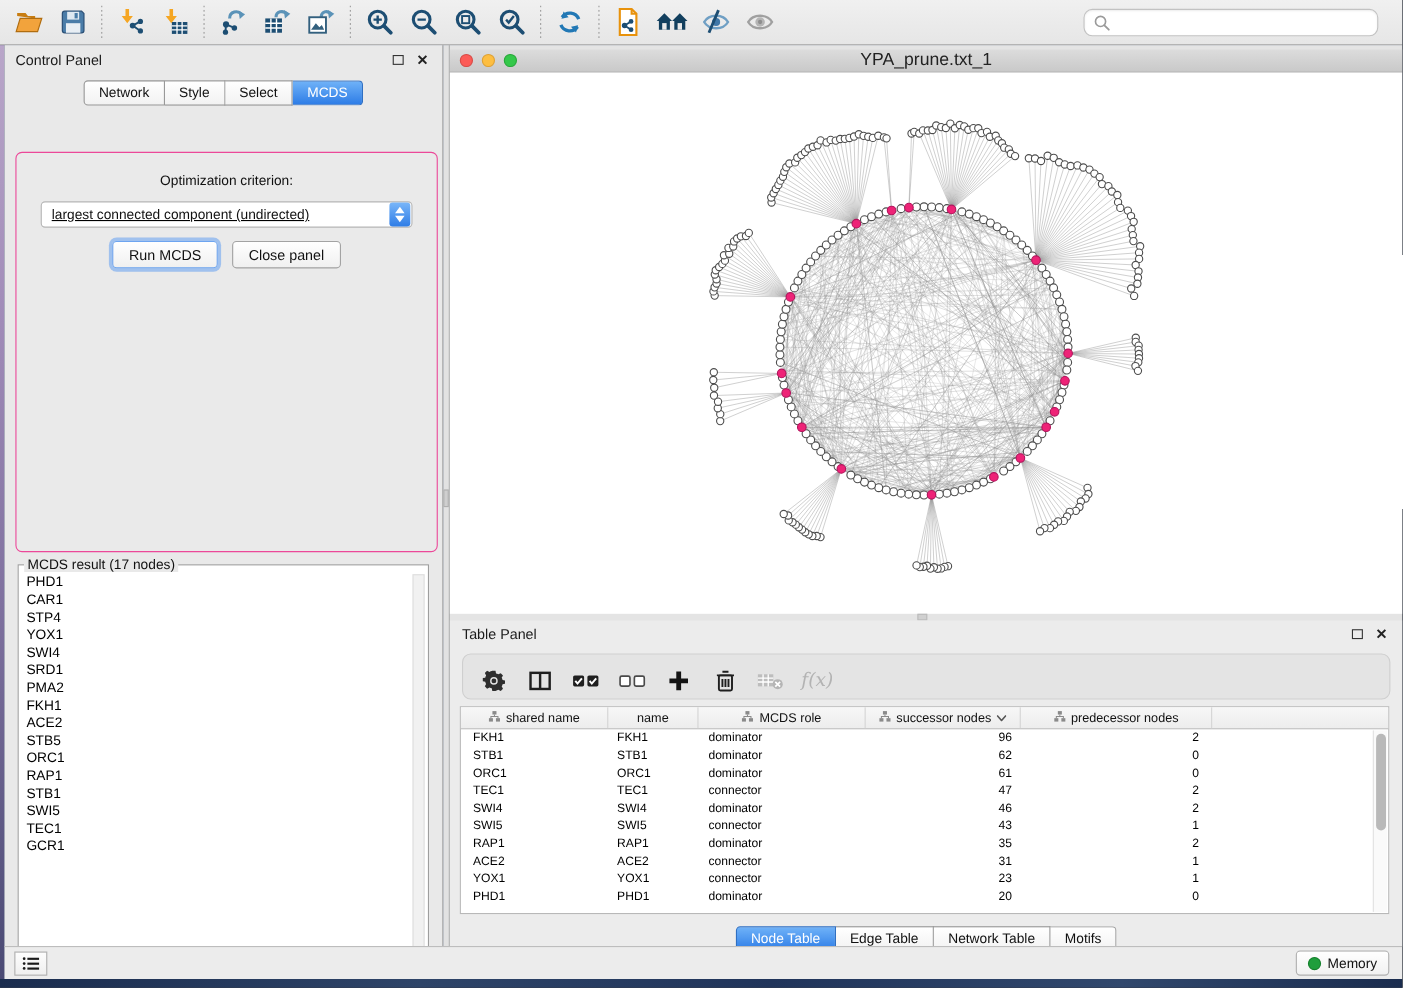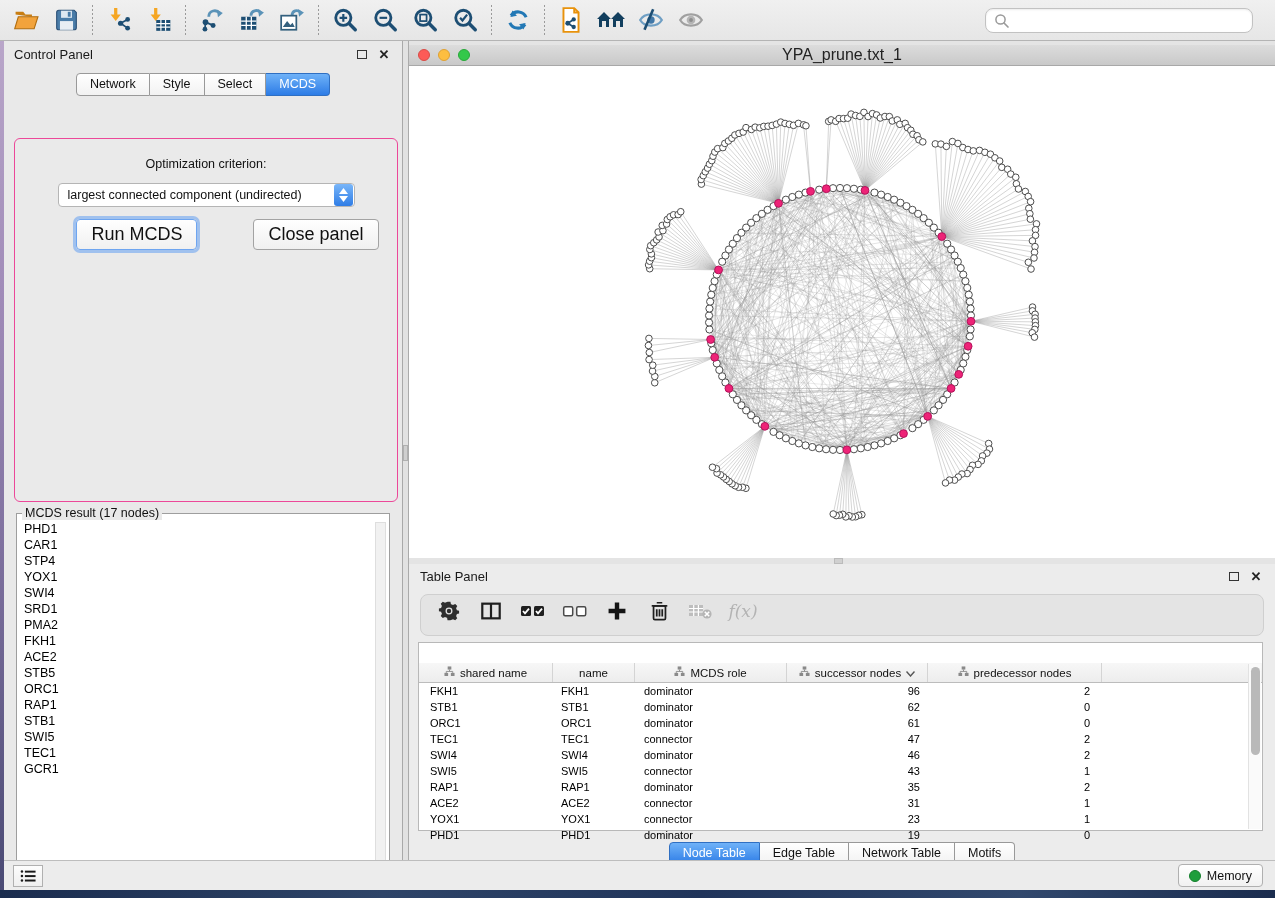--- a/index.html
+++ b/index.html
@@ -24,26 +24,26 @@
   .panel-head .sp{flex:1;}
   .mini{width:16px;height:16px;border:none;background:none;padding:0;margin-left:6px;font-size:13px;color:#222;display:flex;align-items:center;justify-content:center;}
   .float-glyph{width:10px;height:9px;border:1.6px solid #333;display:inline-block;}
   .seg{display:flex;justify-content:center;margin-top:6px;}
   .seg .tab{border:1px solid #999;border-left:none;background:linear-gradient(#ffffff,#f2f2f2);padding:3px 13px 4px;font-size:12.5px;color:#111;text-align:center;}
   .seg .tab:first-child{border-left:1px solid #999;border-radius:4px 0 0 4px;}
   .seg .tab:last-child{border-radius:0 4px 4px 0;}
   .seg .tab.active{background:linear-gradient(#6fb2f8,#2d7ce6);color:#fff;border-color:#2f6fc2;}
   .cp-content{left:10px;top:97px;width:384px;height:364px;border:1px solid #ec4899;border-radius:6px;background:#eaeaea;}
   .opt-label{text-align:center;margin-top:18px;font-size:12.5px;color:#111;}
-  .combo{margin:12px auto 0;width:297px;height:24px;background:#fff;border:1px solid #b5b5b5;border-radius:4px;display:flex;align-items:center;}
+  .combo{margin:12px auto 0;width:338px;height:24px;background:#fff;border:1px solid #b5b5b5;border-radius:4px;display:flex;align-items:center;text-decoration:underline;}
   .combo .val{flex:1;font-size:12.5px;padding-left:9px;color:#111;white-space:nowrap;}
   .combo .step{width:19px;height:22px;margin:0 1px 0 0;border-radius:3px;background:linear-gradient(#79b6f9,#2f7de6);display:flex;flex-direction:column;align-items:center;justify-content:center;gap:2px;}
   .combo .step svg{display:block;}
   .btnrow{display:flex;justify-content:center;gap:13px;margin-top:12px;}
-  .pbtn{border:1px solid #a3a3a3;border-radius:4px;background:linear-gradient(#ffffff,#f0f0f0);font-size:18px;padding:4px 14px;color:#111;margin-left:43px;}
+  .pbtn{border:1px solid #a3a3a3;border-radius:4px;background:linear-gradient(#ffffff,#f0f0f0);font-size:13px;padding:4px 14px;color:#111;}
   .pbtn.focus{box-shadow:0 0 0 3px rgba(110,165,240,.6);border-color:#6ea5f0;}
   fieldset.mcds{position:absolute;left:12px;top:465px;width:374px;height:374px;border:1px solid #9e9e9e;background:#fff;margin:0;padding:0;}
   fieldset.mcds legend{font-size:12.5px;background:#e9e9e9;padding:0 3px;margin-left:5px;color:#111;}
   .mcds-list{position:relative;height:352px;overflow:hidden;padding:1px 0 0 7px;font-size:12.5px;line-height:16px;color:#000;}
   .mcds-track{position:absolute;right:3px;top:2px;bottom:4px;width:11px;background:#f1f1f1;border:1px solid #dedede;}
 
   
   .vsplit{left:403px;top:41px;width:6px;height:819px;background:#e2e2e2;border-right:1px solid #ababab;}
   .vhandle{position:absolute;left:0;top:404px;width:5px;height:16px;background:#cfcfcf;border:1px solid #b0b0b0;}
 
@@ -52,25 +52,25 @@
   .nettitle{position:absolute;left:0;top:4px;width:866px;height:21px;background:linear-gradient(#dcdcdc,#c9c9c9);border-bottom:1px solid #a8a8a8;display:flex;align-items:center;}
   .lights{display:flex;gap:8px;margin-left:9px;}
   .light{width:12px;height:12px;border-radius:50%;}
   .nettitle .ttl{position:absolute;left:0;right:0;text-align:center;font-size:16px;color:#222;}
   .canvas{position:absolute;left:0;top:25px;width:866px;height:492px;background:#fff;}
   .hsplit-handle{position:absolute;left:425px;top:517px;width:9px;height:6px;background:#d0d0d0;border:1px solid #bbb;}
 
   
   .tpanel{position:absolute;left:0;top:523px;width:866px;height:296px;background:#ececec;}
   .tp-head{height:24px;display:flex;align-items:center;padding:0 11px;font-size:13px;color:#1a1a1a;}
-  .tp-toolbar{position:absolute;left:11px;top:30px;width:844px;height:42px;background:#e4e4e4;border:1px solid #cfcfcf;border-radius:8px;display:flex;align-items:flex-start;padding:0 12px;gap:10px;}
+  .tp-toolbar{position:absolute;left:11px;top:30px;width:844px;height:42px;background:#e4e4e4;border:1px solid #cfcfcf;border-radius:8px;display:flex;align-items:flex-end;padding:0 12px;gap:10px;}
   .ttb{background:none;border:none;width:32px;height:32px;display:flex;align-items:center;justify-content:center;padding:0;}
   .fx{font-family:"DejaVu Serif",serif;font-style:italic;font-size:17px;color:#b3b3b3;}
   .tbl{position:absolute;left:9px;top:78px;width:845px;height:189px;background:#fff;border:1px solid #b8b8b8;}
-  .thead{display:flex;height:20px;background:linear-gradient(#f7f7f7,#ededed);border-bottom:1px solid #bcbcbc;margin-top:20px;}
+  .thead{display:flex;height:20px;background:linear-gradient(#f7f7f7,#ededed);border-bottom:1px solid #bcbcbc;}
   .th{display:flex;align-items:center;justify-content:center;gap:5px;font-size:11.5px;color:#111;border-right:1px solid #d4d4d4;overflow:hidden;}
   .trow{display:flex;height:16px;}
   .td{font-size:11px;color:#000;display:flex;align-items:center;overflow:hidden;white-space:nowrap;}
   .td.num{justify-content:flex-end;}
   .vscroll{position:absolute;right:1px;top:21px;bottom:1px;width:13px;background:#fafafa;border-left:1px solid #e2e2e2;}
   .vthumb{position:absolute;left:2px;top:3px;width:9px;height:88px;border-radius:5px;background:#b9b9b9;}
   .tp-tabs{position:absolute;left:0;top:272px;width:866px;display:flex;justify-content:center;}
 
   
   .statusbar{left:4px;top:860px;width:1271px;height:30px;background:#ececec;border-top:1px solid #bdbdbd;}
@@ -1454,21 +1454,21 @@
               <div class="td" style="width: 134px; padding-left: 11px;">YOX1</div>
               <div class="td" style="width: 82px; padding-left: 8px;">YOX1</div>
               <div class="td" style="width: 152px; padding-left: 9px;">connector</div>
               <div class="td num" style="width: 141px; padding-right: 8px;">23</div>
               <div class="td num" style="width: 174px; padding-right: 12px;">1</div>
             </div>
             <div class="trow">
               <div class="td" style="width: 134px; padding-left: 11px;">PHD1</div>
               <div class="td" style="width: 82px; padding-left: 8px;">PHD1</div>
               <div class="td" style="width: 152px; padding-left: 9px;">dominator</div>
-              <div class="td num" style="width: 141px; padding-right: 8px;">19</div>
+              <div class="td num" style="width: 141px; padding-right: 8px;">20</div>
               <div class="td num" style="width: 174px; padding-right: 12px;">0</div>
             </div>
           </div>
         <div class="vscroll">
             <div class="vthumb"></div>
           </div>
       </div>
       <div class="tp-tabs seg" id="tp-tabs">
           <button class="tab active">Node Table</button>
           <button class="tab">Edge Table</button>

